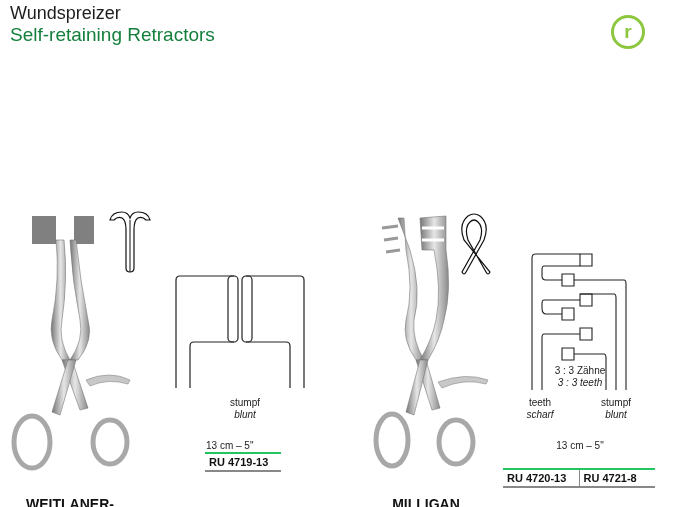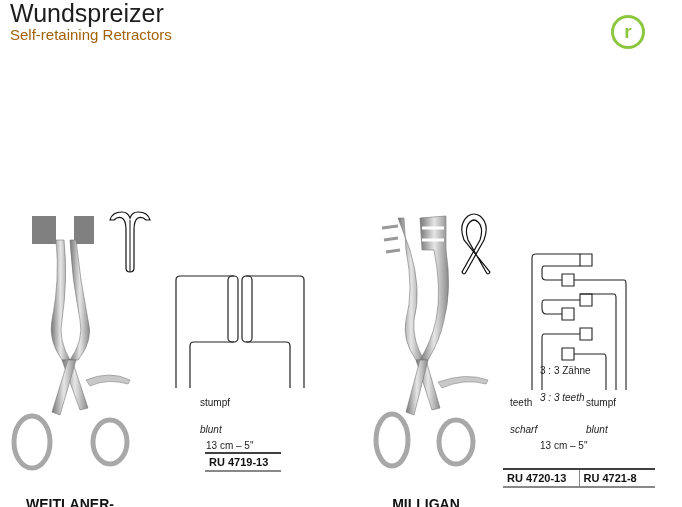--- a/index.html
+++ b/index.html
@@ -1,25 +1,25 @@
 <!DOCTYPE html>
 <html><head>
 <meta charset="utf-8">
 <style>
   html, body { margin:0; padding:0; background:#ffffff; }
   body { width:682px; height:507px; position:relative; overflow:hidden;
          font-family:"Liberation Sans", sans-serif; color:#1a1a1a; }
   .abs { position:absolute; }
-  .title-de { left:10px; top:2px; font-size:25px; color:#1e1e1e; line-height:22px; }
-  .title-en { left:10px; top:24px; font-size:15px; color:#a16207; line-height:22px; }
+  .title-de { left:10px; top:2px; font-size:18px; color:#1e1e1e; line-height:22px; }
+  .title-en { left:10px; top:24px; font-size:19px; color:#15803d; line-height:22px; }
   .logo { left:611px; top:15px; width:34px; height:34px; border:3px solid #8dc63f; border-radius:50%; box-sizing:border-box; }
   .logo span { position:absolute; left:0; right:0; top:3px; text-align:center; color:#8dc63f; font-size:19px; font-weight:bold; line-height:22px; }
-  .lbl { font-size:10px; line-height:12px; color:#222; }
-  .ital { font-style:italic;margin-top:15px; }
-  .tbl { border-top:2px solid #404040; border-bottom:2px solid #888; box-sizing:border-box; display:flex; }
+  .lbl { font-size:10px; text-align:center; line-height:12px; color:#222; }
+  .ital { font-style:italic; }
+  .tbl { border-top:2px solid #22c55e; border-bottom:2px solid #888; box-sizing:border-box; display:flex; }
   .tbl div { flex:1; font-weight:bold; font-size:11px; line-height:16px; text-align:left; padding-left:4px; color:#111; }
   .tbl div + div { border-left:1.5px solid #888; }
   .name { font-weight:bold; font-size:14px; color:#111; text-align:center;margin-top:18px; }
   svg { position:absolute; overflow:visible; }
 </style>
 </head>
 <body>
 
 <div class="abs title-de">Wundspreizer</div>
 <div class="abs title-en">Self-retaining Retractors</div>

